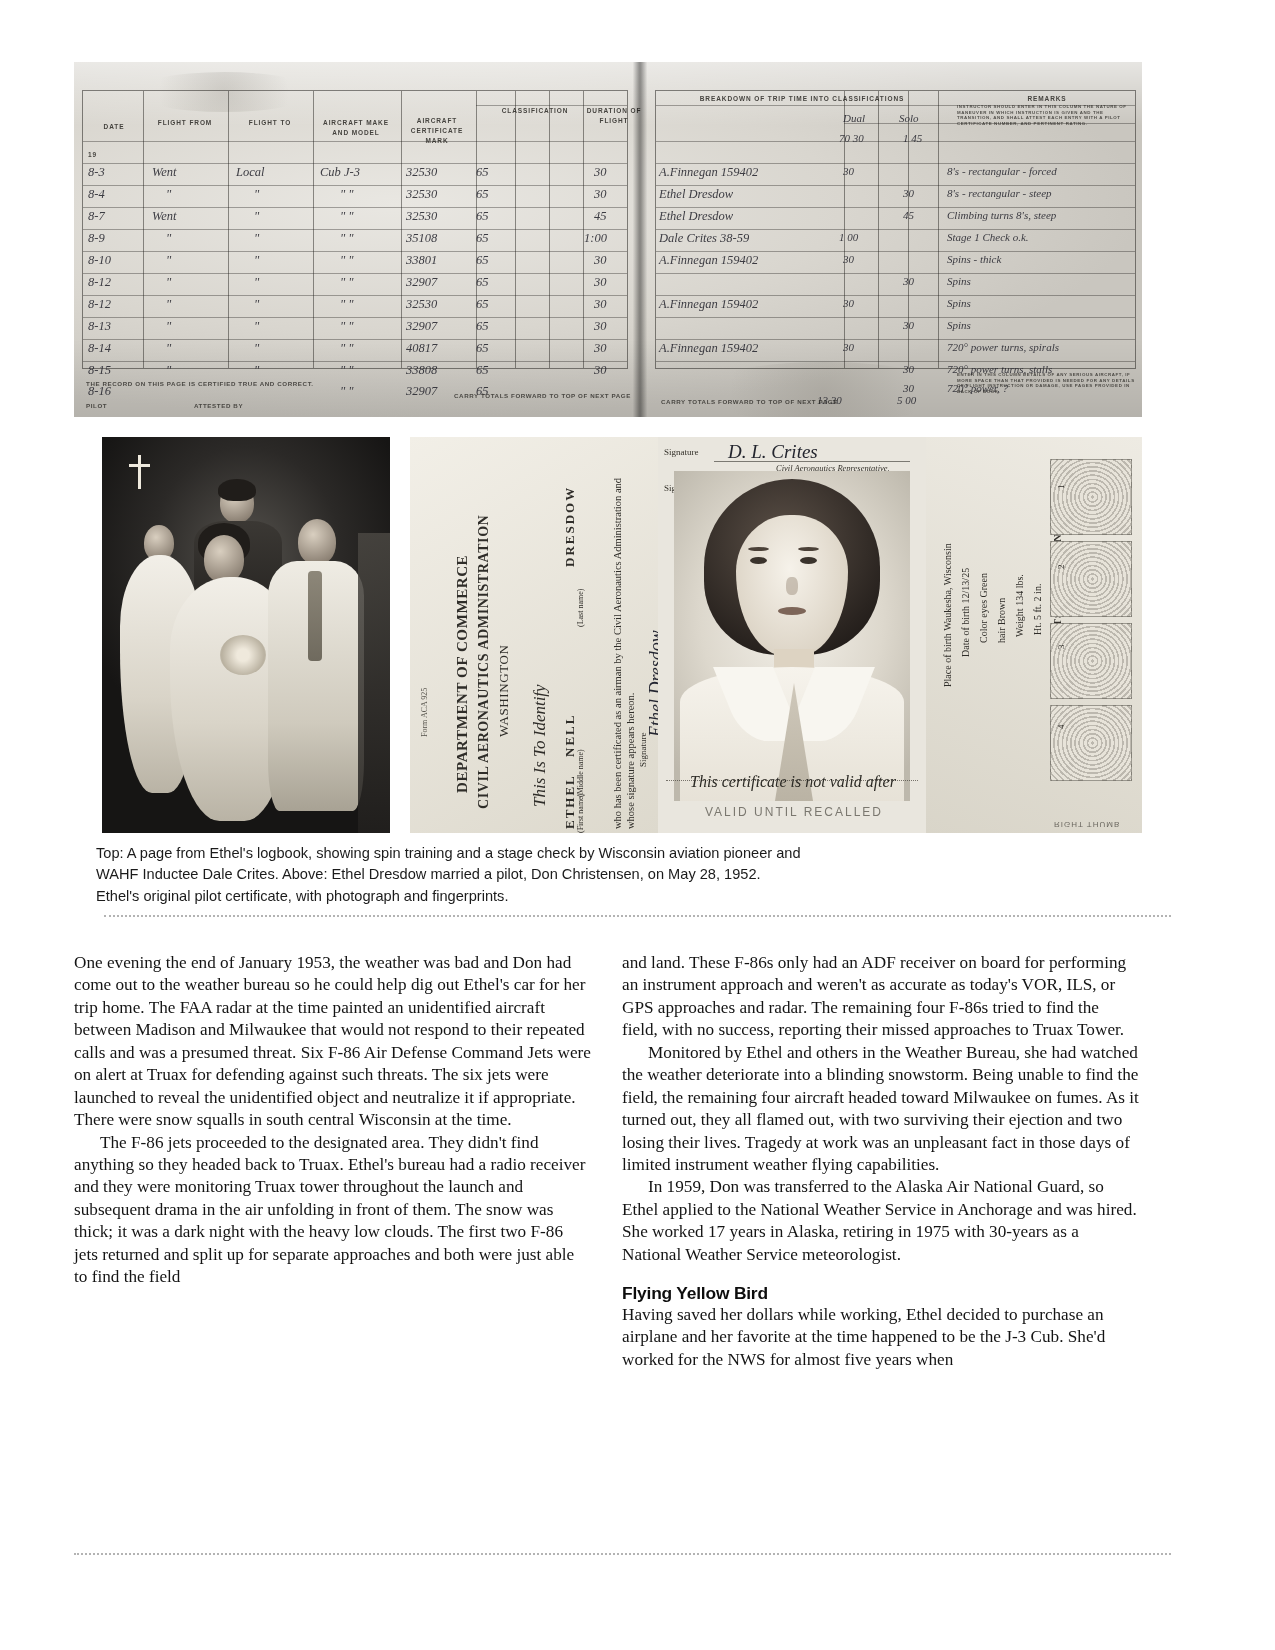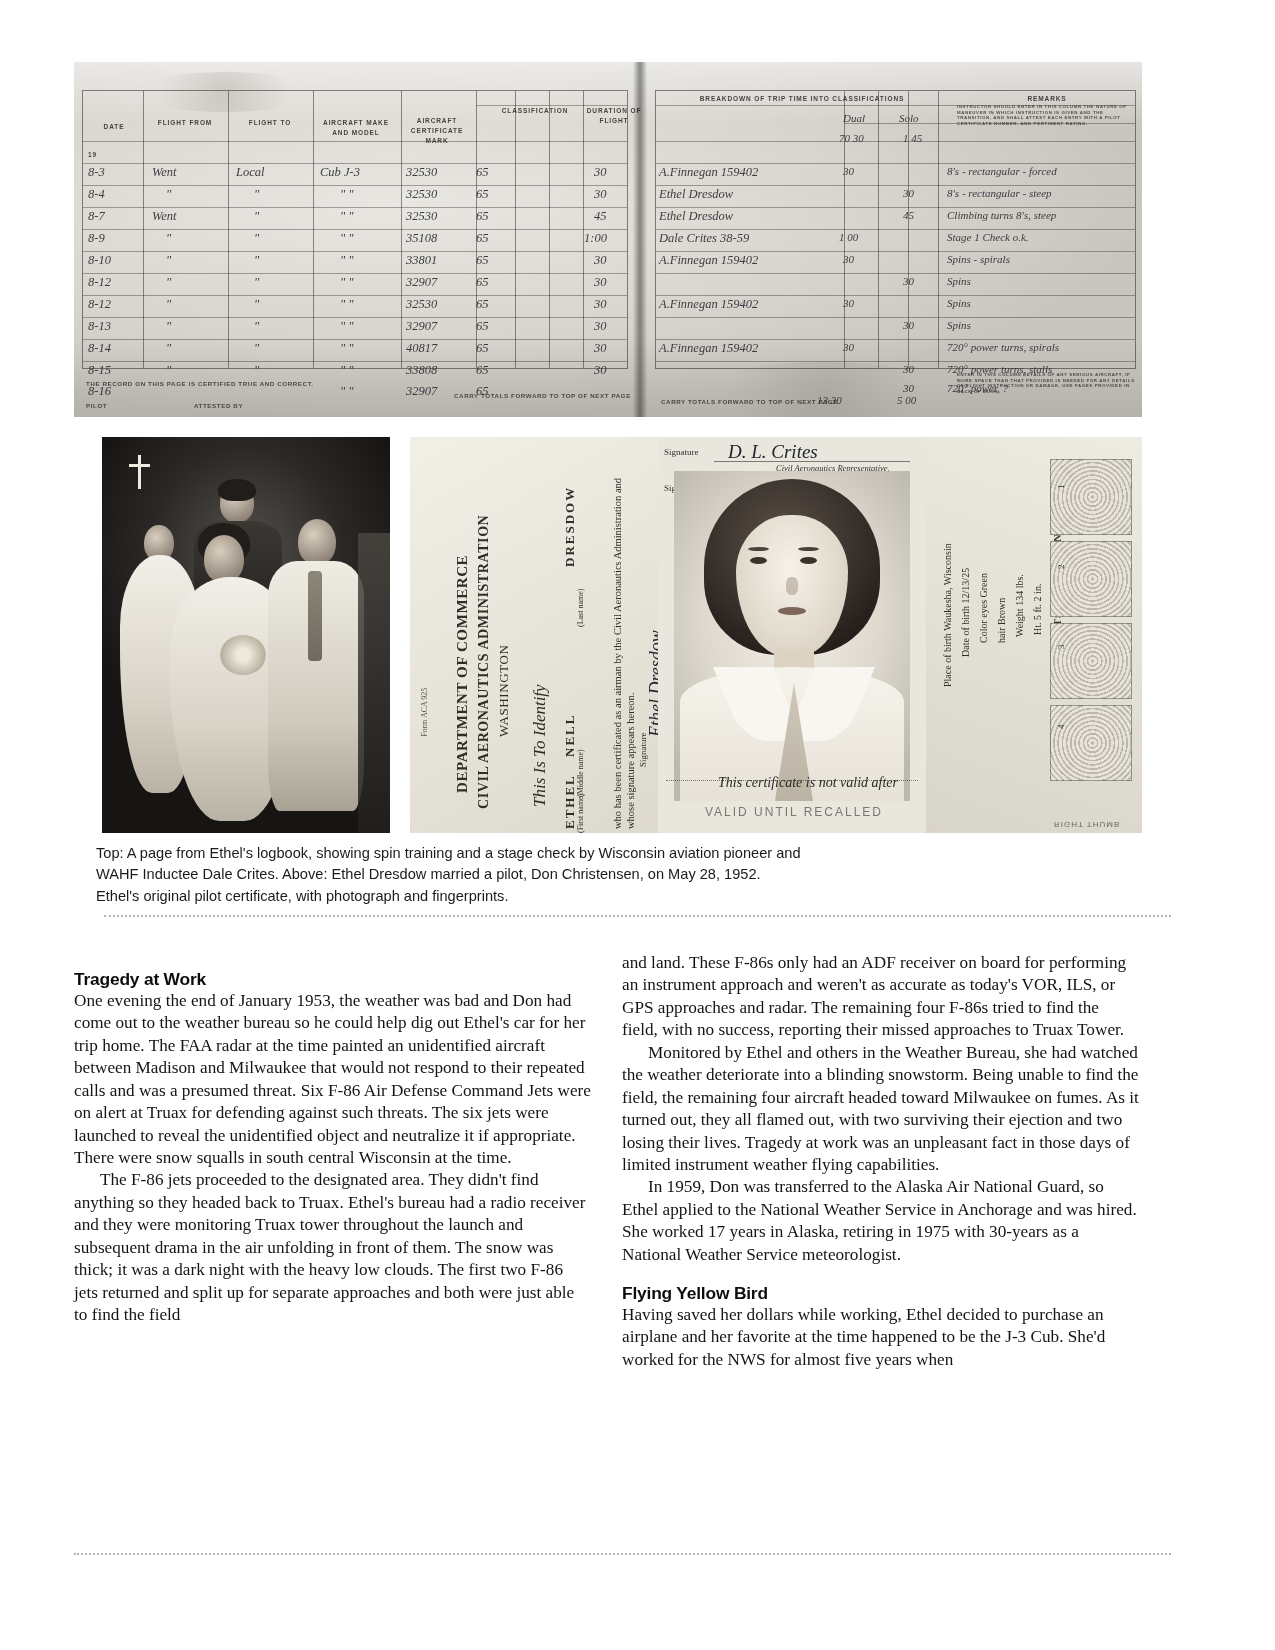--- a/index.html
+++ b/index.html
@@ -253,24 +253,24 @@
     width: 80px; height: 74px;
     margin-bottom: 6px;
     border: 1px solid rgba(60,58,52,0.45);
     background:
       repeating-radial-gradient(circle at 52% 50%, rgba(90,86,78,0.30) 0 1.6px, rgba(255,255,255,0) 1.6px 4.2px),
       #e7e3d9;
   }
   .cert-notvalid {
     position: absolute;
     left: 30px; bottom: 42px; width: 210px;
-    text-align: right;
+    text-align: center;
     font-family: "Liberation Serif", serif;
     font-style: italic;
-    font-size: 14px;
+    font-size: 16px;
     color: #2c2a25;
   }
   .cert-stamp {
     position: absolute;
     left: 2px; bottom: 14px; width: 268px;
     text-align: center;
     font-family: "Liberation Sans", sans-serif;
     font-size: 12px;
     letter-spacing: 2px;
     color: #55524a;
@@ -536,21 +536,21 @@
       <div class="lb-hw sm" style="left:300px; top:147px;">Climbing turns 8's, steep</div>
 
       <div class="lb-hw" style="left:12px;  top:169px;">Dale Crites 38-59</div>
       <div class="lb-hw sm" style="left:192px; top:169px;">1 00</div>
       <div class="lb-hw sm" style="left:256px; top:169px;"></div>
       <div class="lb-hw sm" style="left:300px; top:169px;">Stage 1 Check  o.k.</div>
 
       <div class="lb-hw" style="left:12px;  top:191px;">A.Finnegan 159402</div>
       <div class="lb-hw sm" style="left:196px; top:191px;">30</div>
       <div class="lb-hw sm" style="left:256px; top:191px;"></div>
-      <div class="lb-hw sm" style="left:300px; top:191px;">Spins - spirals</div>
+      <div class="lb-hw sm" style="left:300px; top:191px;">Spins - thick</div>
 
       <div class="lb-hw" style="left:12px;  top:213px;"></div>
       <div class="lb-hw sm" style="left:196px; top:213px;"></div>
       <div class="lb-hw sm" style="left:256px; top:213px;">30</div>
       <div class="lb-hw sm" style="left:300px; top:213px;">Spins</div>
 
       <div class="lb-hw" style="left:12px;  top:235px;">A.Finnegan 159402</div>
       <div class="lb-hw sm" style="left:196px; top:235px;">30</div>
       <div class="lb-hw sm" style="left:256px; top:235px;"></div>
       <div class="lb-hw sm" style="left:300px; top:235px;">Spins</div>
@@ -689,21 +689,20 @@
 
   <div class="caption">
     <div>Top: A page from Ethel's logbook, showing spin training and a stage check by Wisconsin aviation pioneer and</div>
     <div>WAHF Inductee Dale Crites. Above: Ethel Dresdow married a pilot, Don Christensen, on May 28, 1952.</div>
     <div>Ethel's original pilot certificate, with photograph and fingerprints.</div>
   </div>
 
   <div class="sep sep-top"></div>
 
   <div class="col col-left">
-    <h3>Tragedy at Work</h3>
     <p>One evening the end of January 1953, the weather was bad and Don had come out to the weather bureau so he could help dig out Ethel's car for her trip home. The FAA radar at the time painted an unidentified aircraft between Madison and Milwaukee that would not respond to their repeated calls and was a presumed threat. Six F-86 Air Defense Command Jets were on alert at Truax for defending against such threats. The six jets were launched to reveal the unidentified object and neutralize it if appropriate. There were snow squalls in south central Wisconsin at the time.</p>
     <p class="indent">The F-86 jets proceeded to the designated area. They didn't find anything so they headed back to Truax. Ethel's bureau had a radio receiver and they were monitoring Truax tower throughout the launch and subsequent drama in the air unfolding in front of them. The snow was thick; it was a dark night with the heavy low clouds. The first two F-86 jets returned and split up for separate approaches and both were just able to find the field</p>
   </div>
 
   <div class="col col-right">
     <p>and land. These F-86s only had an ADF receiver on board for performing an instrument approach and weren't as accurate as today's VOR, ILS, or GPS approaches and radar. The remaining four F-86s tried to find the field, with no success, reporting their missed approaches to Truax Tower.</p>
     <p class="indent">Monitored by Ethel and others in the Weather Bureau, she had watched the weather deteriorate into a blinding snowstorm. Being unable to find the field, the remaining four aircraft headed toward Milwaukee on fumes. As it turned out, they all flamed out, with two surviving their ejection and two losing their lives. Tragedy at work was an unpleasant fact in those days of limited instrument weather flying capabilities.</p>
     <p class="indent">In 1959, Don was transferred to the Alaska Air National Guard, so Ethel applied to the National Weather Service in Anchorage and was hired. She worked 17 years in Alaska, retiring in 1975 with 30-years as a National Weather Service meteorologist.</p>
     <h3>Flying Yellow Bird</h3>
     <p>Having saved her dollars while working, Ethel decided to purchase an airplane and her favorite at the time happened to be the J-3 Cub. She'd worked for the NWS for almost five years when</p>

